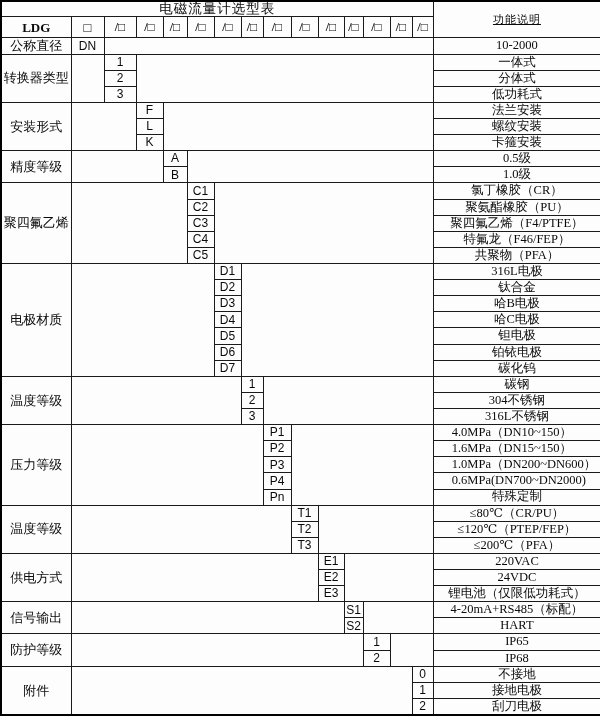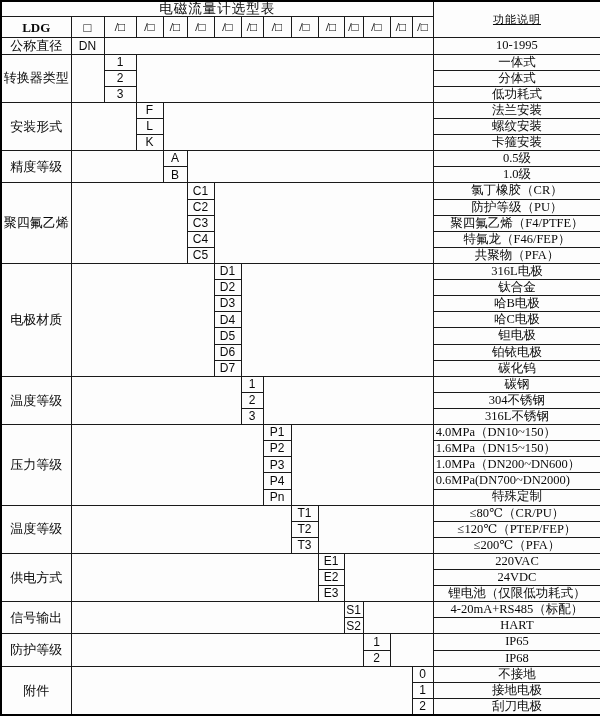--- a/index.html
+++ b/index.html
@@ -19,21 +19,21 @@
     text-align:center;vertical-align:middle;
     font-size:12.5px;line-height:1.05;color:#0a0a0a;
     overflow:hidden;white-space:nowrap;
   }
   td.title-cell{font-size:13.5px;letter-spacing:1px;}
   td.func-head{font-size:11px;letter-spacing:1px;text-decoration:underline;}
   td.cat{font-size:13px;}
   td.code{font-size:12px;font-family:Liberation Sans, sans-serif;}
   td.slot{font-size:12px;padding:0;}
   td.boxcell{font-size:13px;}
-  td.desc.left{text-align:left;padding-left:2px;}
+  td.desc.left{text-align:left;padding-left:18px;}
   td.blank{background:#fdfdfd;}
   tr.r-title{height:15px;}
   tr.r-ldg{height:21px;font-weight:bold;}
   tr.opt-row{height:16px;}
 </style>
 </head>
 <body>
 
 <div class="sheet">
   <table class="sel">
@@ -76,21 +76,21 @@
           <td class="slot">/□</td>
           <td class="slot">/□</td>
           <td class="slot">/□</td>
           <td class="slot">/□</td>
         </tr>
 
     <tr class="opt-row">
           <td class="cat" rowspan="1">公称直径</td>
           <td class="code">DN</td>
           <td class="blank" colspan="13" rowspan="1"></td>
-          <td class="desc">10-1995</td>
+          <td class="desc">10-2000</td>
         </tr>
         <tr class="opt-row">
           <td class="cat" rowspan="3">转换器类型</td>
           <td class="blank" colspan="1" rowspan="3"></td>
           <td class="code">1</td>
           <td class="blank" colspan="12" rowspan="3"></td>
           <td class="desc">一体式</td>
         </tr>
         <tr class="opt-row">
           <td class="code">2</td>
@@ -128,21 +128,21 @@
         </tr>
         <tr class="opt-row">
           <td class="cat" rowspan="5">聚四氟乙烯</td>
           <td class="blank" colspan="4" rowspan="5"></td>
           <td class="code">C1</td>
           <td class="blank" colspan="9" rowspan="5"></td>
           <td class="desc">氯丁橡胶（CR）</td>
         </tr>
         <tr class="opt-row">
           <td class="code">C2</td>
-          <td class="desc">防护等级（PU）</td>
+          <td class="desc">聚氨酯橡胶（PU）</td>
         </tr>
         <tr class="opt-row">
           <td class="code">C3</td>
           <td class="desc">聚四氟乙烯（F4/PTFE）</td>
         </tr>
         <tr class="opt-row">
           <td class="code">C4</td>
           <td class="desc">特氟龙（F46/FEP）</td>
         </tr>
         <tr class="opt-row">

